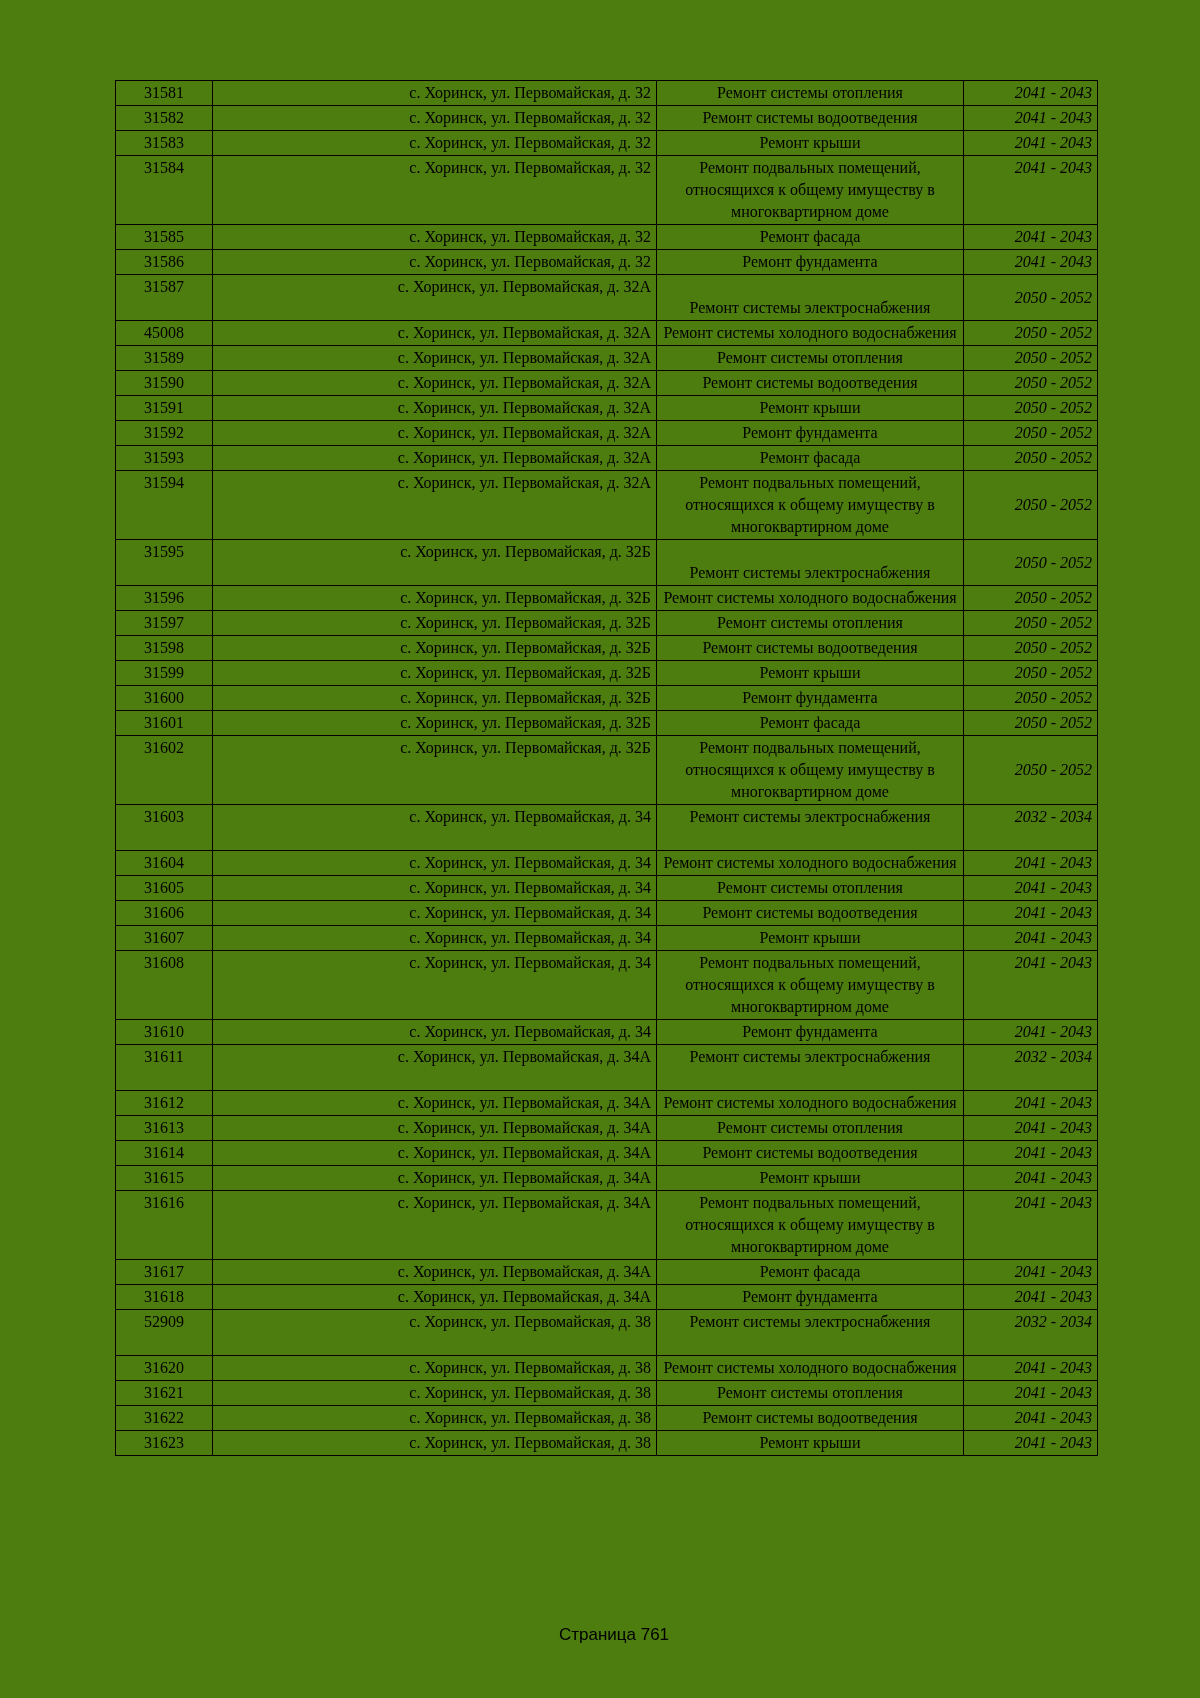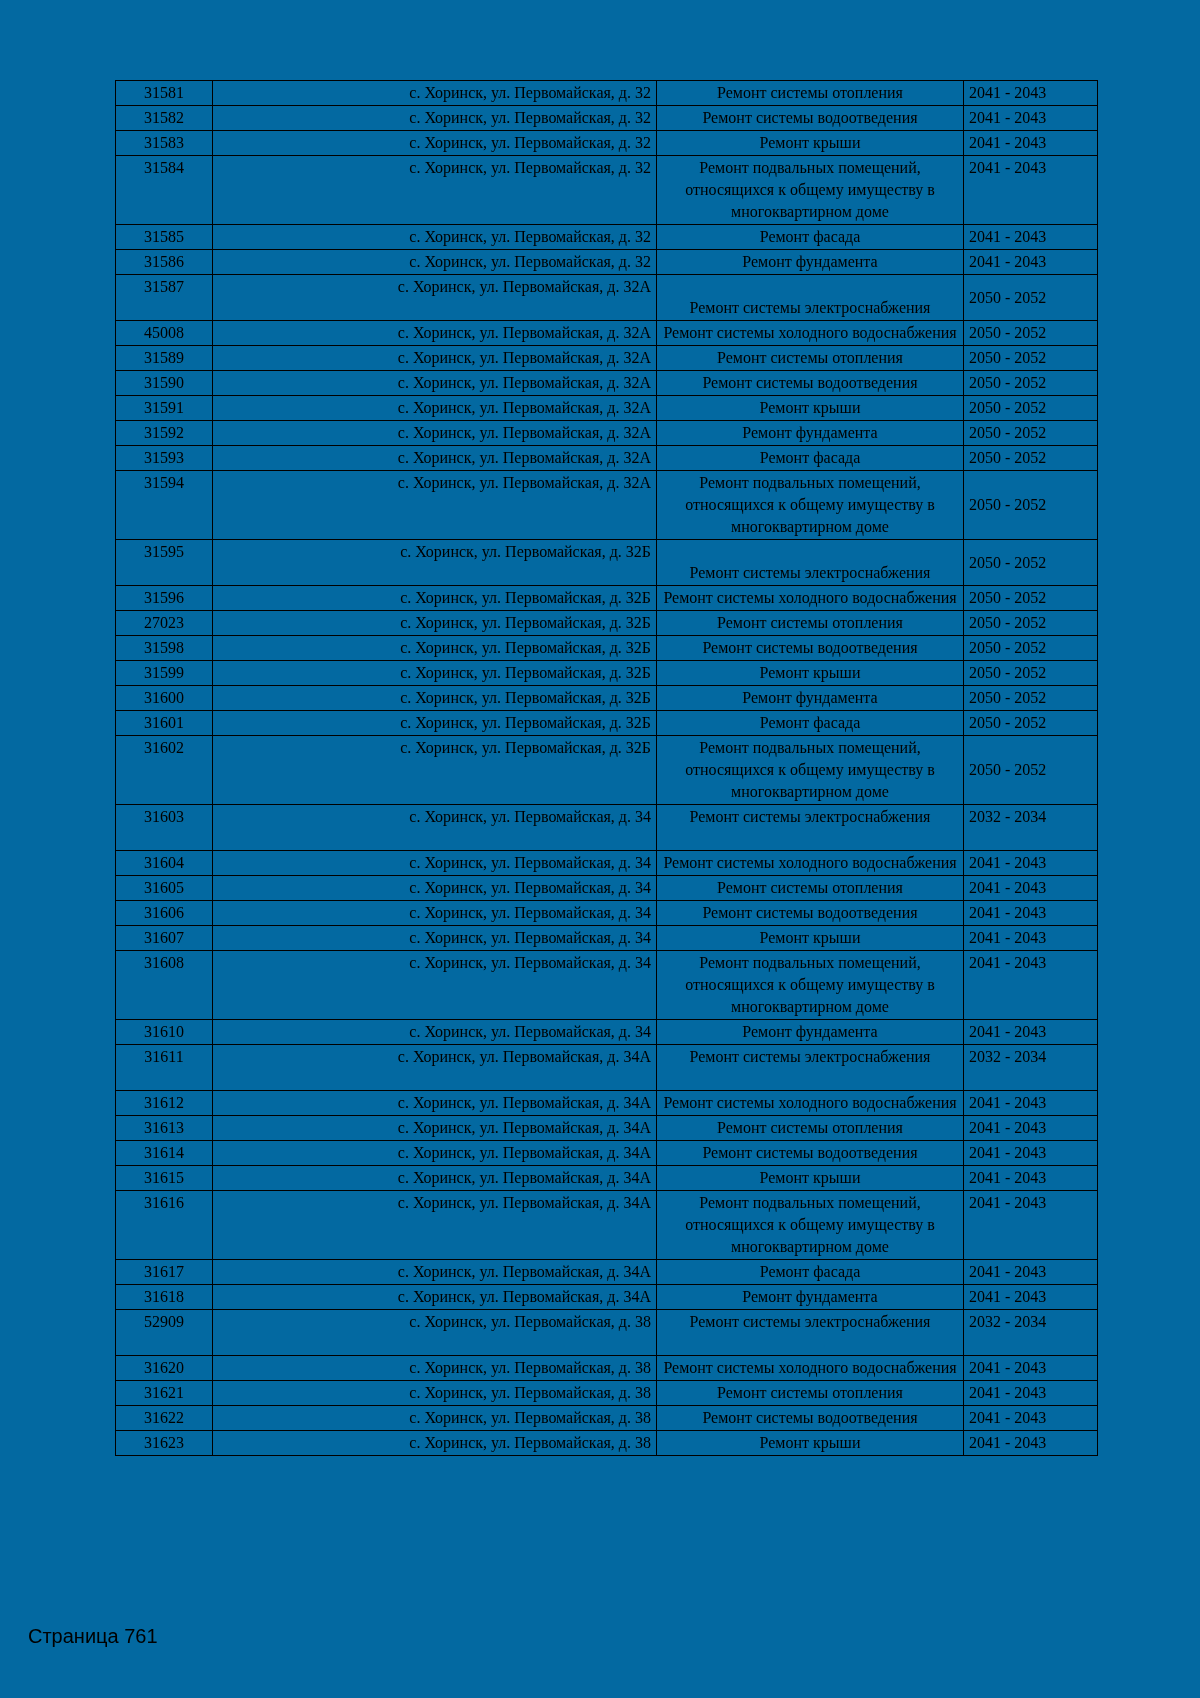--- a/index.html
+++ b/index.html
@@ -4,21 +4,21 @@
 <style>
   html, body {
     margin: 0;
     padding: 0;
     background: #ffffff;
   }
   .page {
     position: relative;
     width: 1200px;
     height: 1698px;
-    background: #0369a1;
+    background: #4d7c0f;
     color: #000000;
     font-family: "Liberation Serif", serif;
     overflow: hidden;
   }
   table.schedule {
     position: absolute;
     left: 115px;
     top: 80px;
     width: 982px;
     border-collapse: collapse;
@@ -31,32 +31,33 @@
     padding: 1px 5px;
     vertical-align: top;
     overflow: hidden;
     word-wrap: break-word;
   }
   table.schedule tr { height: 24px; }
   table.schedule tr.tall { height: 46px; }
   td.c-id    { text-align: center; padding: 1px 2px; }
   td.c-addr  { text-align: right; }
   td.c-work  { text-align: center; }
-  td.c-years { text-align: left; }
+  td.c-years { text-align: right; font-style: italic; }
   tr.work-bottom td.c-work   { vertical-align: bottom; }
   tr.years-middle td.c-years { vertical-align: middle; }
   .footer {
     position: absolute;
     top: 1625px;
     left: 0;
     width: 100%;
+    text-align: center;
     padding-left: 28px;
     box-sizing: border-box;
     font-family: "Liberation Sans", sans-serif;
-    font-size: 20px;
+    font-size: 17px;
     color: #000000;
   }
 </style>
 </head>
 <body>
 
 <div class="page">
 
   <table class="schedule">
     <colgroup>
@@ -156,21 +157,21 @@
     <td class="c-work">Ремонт системы электроснабжения</td>
     <td class="c-years">2050 - 2052</td>
   </tr>
         <tr class="years-middle">
     <td class="c-id">31596</td>
     <td class="c-addr">с. Хоринск, ул. Первомайская, д. 32Б</td>
     <td class="c-work">Ремонт системы холодного водоснабжения</td>
     <td class="c-years">2050 - 2052</td>
   </tr>
         <tr>
-    <td class="c-id">27023</td>
+    <td class="c-id">31597</td>
     <td class="c-addr">с. Хоринск, ул. Первомайская, д. 32Б</td>
     <td class="c-work">Ремонт системы отопления</td>
     <td class="c-years">2050 - 2052</td>
   </tr>
         <tr>
     <td class="c-id">31598</td>
     <td class="c-addr">с. Хоринск, ул. Первомайская, д. 32Б</td>
     <td class="c-work">Ремонт системы водоотведения</td>
     <td class="c-years">2050 - 2052</td>
   </tr>

